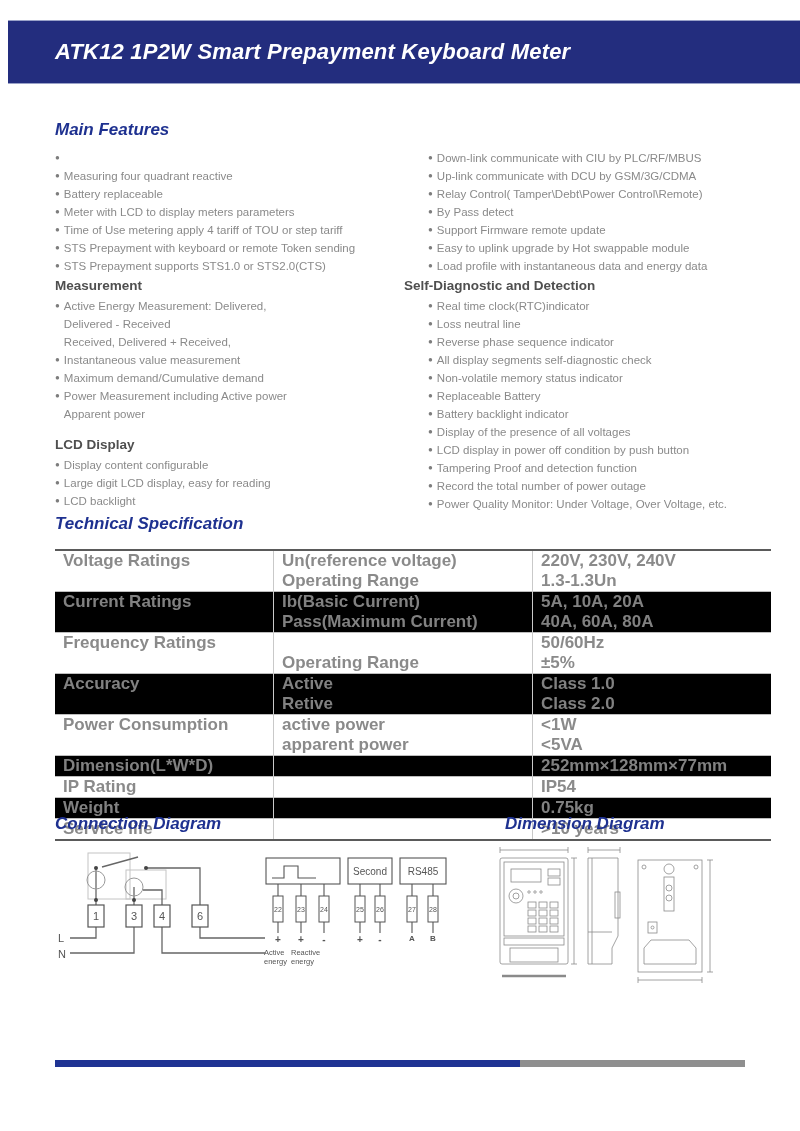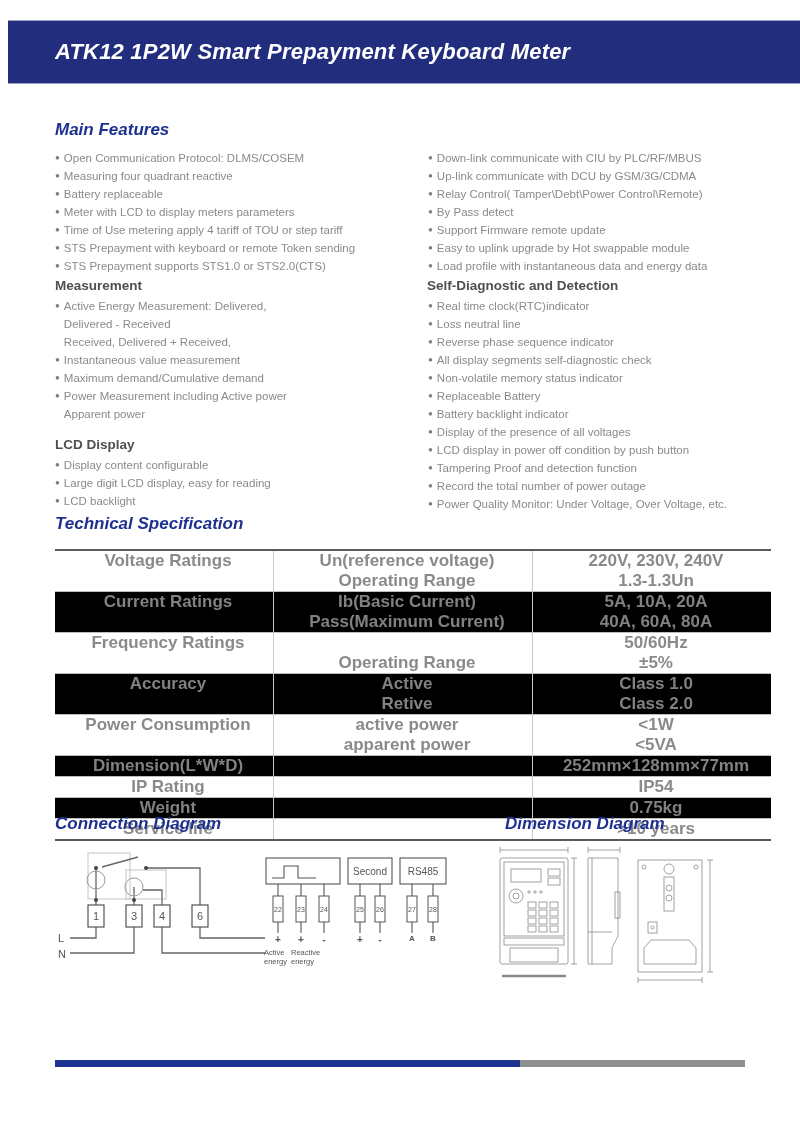--- a/index.html
+++ b/index.html
@@ -1,20 +1,19 @@
 <!DOCTYPE html>
 <html><head>
 <meta charset="utf-8">
 <style>
   html,body{margin:0;padding:0;background:#e8e8e8;}
   .page{
     position:relative;width:800px;height:1131px;background:#ffffff;
     font-family:"Liberation Sans","DejaVu Sans",sans-serif;overflow:hidden;
     margin:0 auto;
-    text-align:center;
   }
   
   .banner{
     position:absolute;left:8px;top:20px;width:792px;height:62px;
     background:#232d7e;border-top:1px solid #9aa2c8;border-bottom:1px solid #9aa2c8;
     display:flex;align-items:center;
   }
   .banner h1{
     margin:0 0 0 47px;color:#ffffff;font-size:22px;font-style:italic;font-weight:bold;
     letter-spacing:0.2px;
@@ -68,21 +67,20 @@
 
   <div class="banner">
     <h1>ATK12 1P2W Smart Prepayment Keyboard Meter</h1>
   </div>
 
   <h2 class="sec-head" style="left:55px;top:120px;">Main Features</h2>
 
   <div class="col" style="left:55px;top:149px;width:370px;">
       <div class="b-line">
         <span class="blt">●</span>
-        <span>Open Communication Protocol: DLMS/COSEM</span>
       </div>
       <div class="b-line">
         <span class="blt">●</span>
         <span>Measuring four quadrant reactive</span>
       </div>
       <div class="b-line">
         <span class="blt">●</span>
         <span>Battery replaceable</span>
       </div>
       <div class="b-line">
@@ -159,21 +157,21 @@
       <div class="b-line">
         <span class="blt">●</span>
         <span>Power Measurement including Active power</span>
       </div>
       <div class="b-line">
         <span class="blt hide">●</span>
         <span>Apparent power</span>
       </div>
     </div>
 
-  <h3 class="sub-head" style="left:427px;top:278px;">Self-Diagnostic and Detection</h3>
+  <h3 class="sub-head" style="left:404px;top:278px;">Self-Diagnostic and Detection</h3>
   <div class="col" style="left:428px;top:297px;width:360px;">
       <div class="b-line">
         <span class="blt">●</span>
         <span>Real time clock(RTC)indicator</span>
       </div>
       <div class="b-line">
         <span class="blt">●</span>
         <span>Loss neutral line</span>
       </div>
       <div class="b-line">

